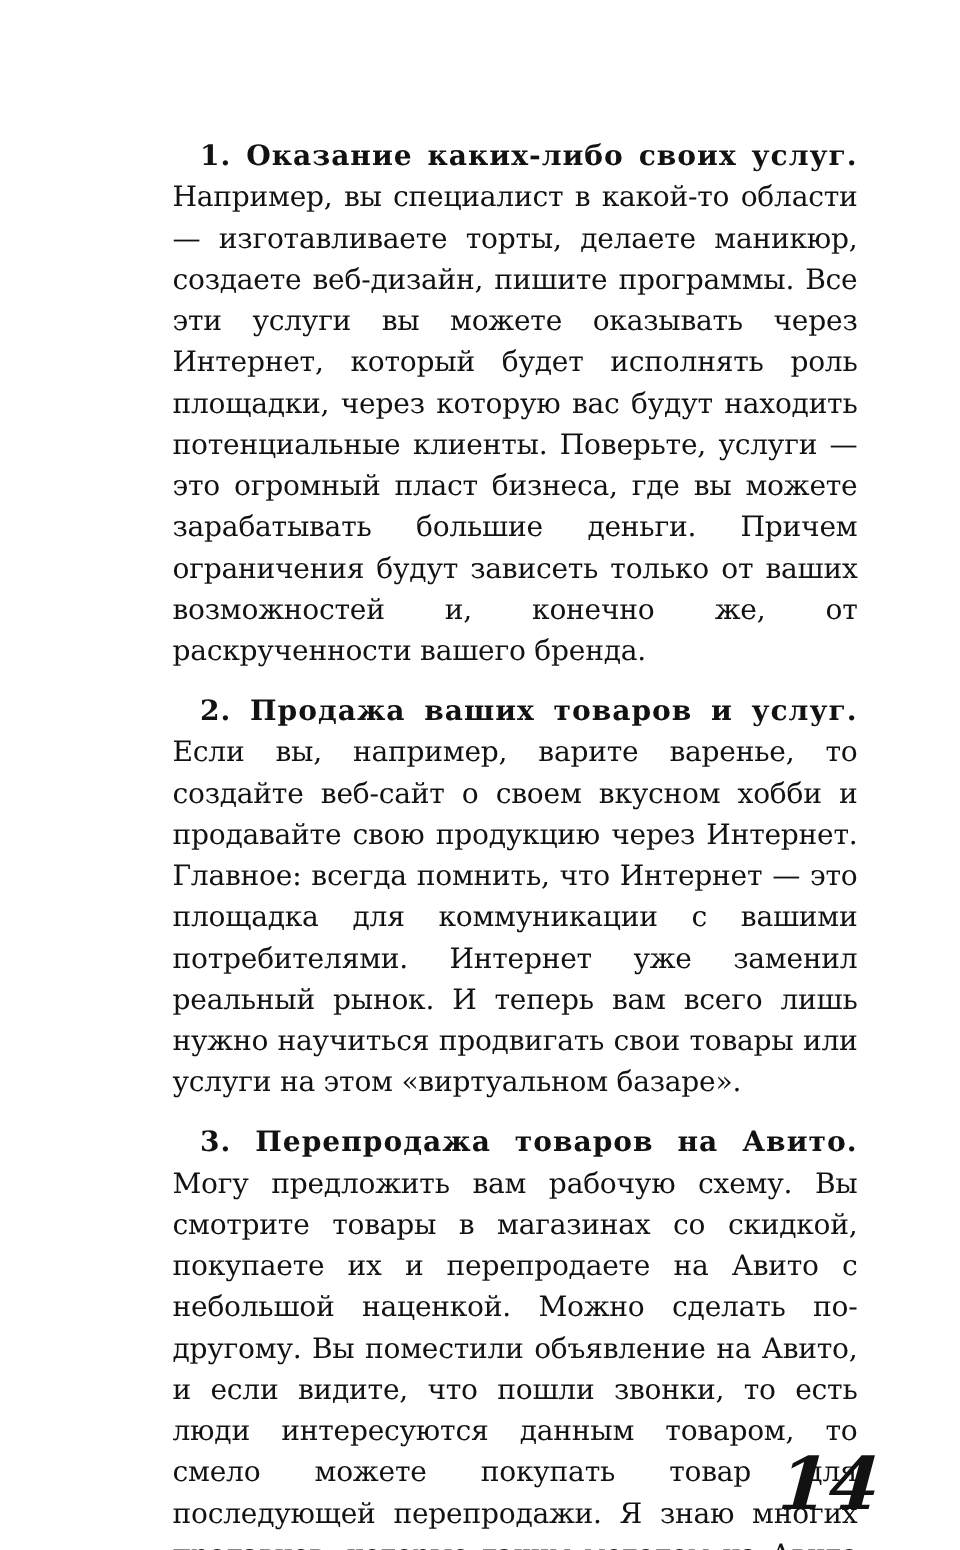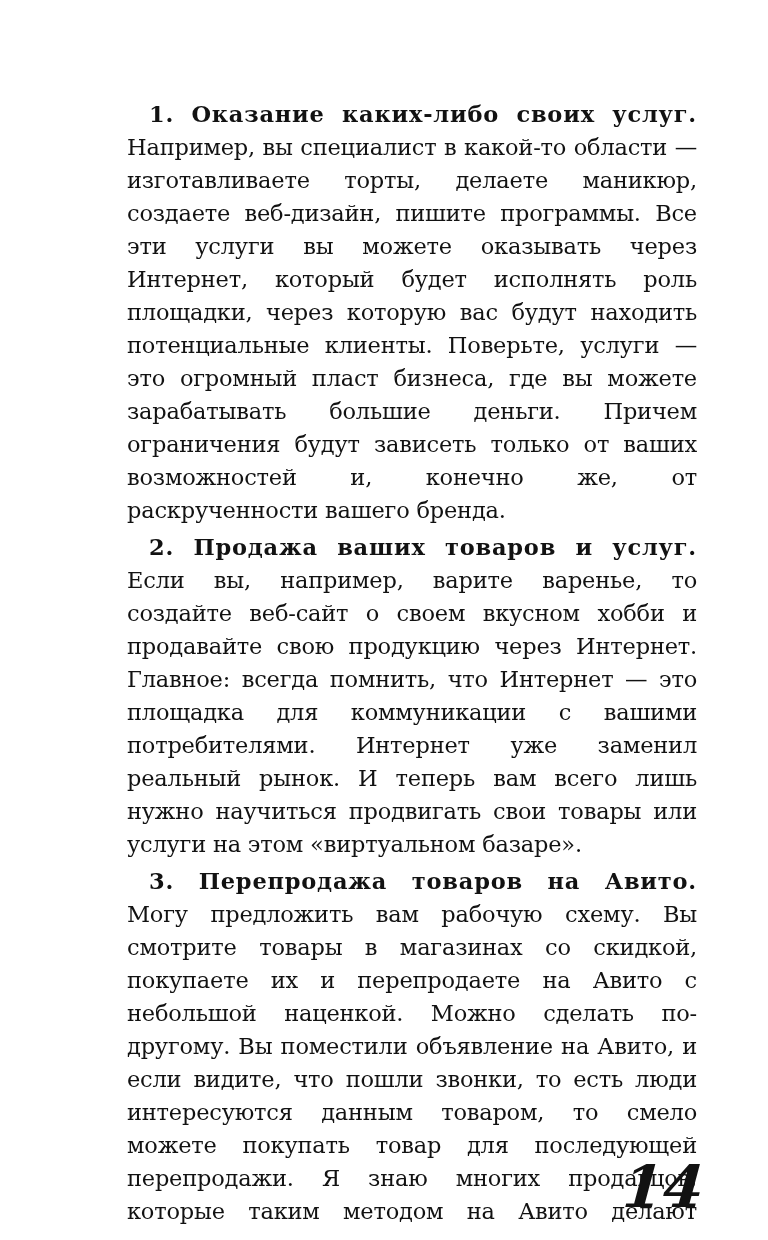--- a/index.html
+++ b/index.html
@@ -24,21 +24,21 @@
     position: absolute;
     left: 123px;
     top: 94px;
     width: 578px;
     font-size: 22.5px;
     line-height: 33px;
     text-align: justify;
     letter-spacing: -0.2px;
   }
   .text-block p {
-    margin: 4px;
+    margin: 15px;
     padding: 0;
     text-indent: 22px;
   }
   .para-lead {
     font-weight: bold;
     letter-spacing: 0.8px;
   }
   .page-number {
     position: absolute;
     right: 64px;

